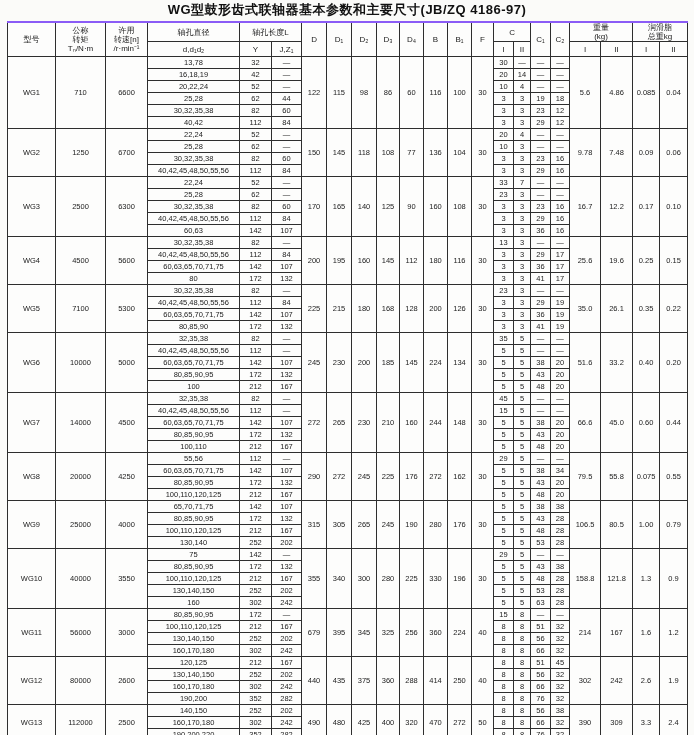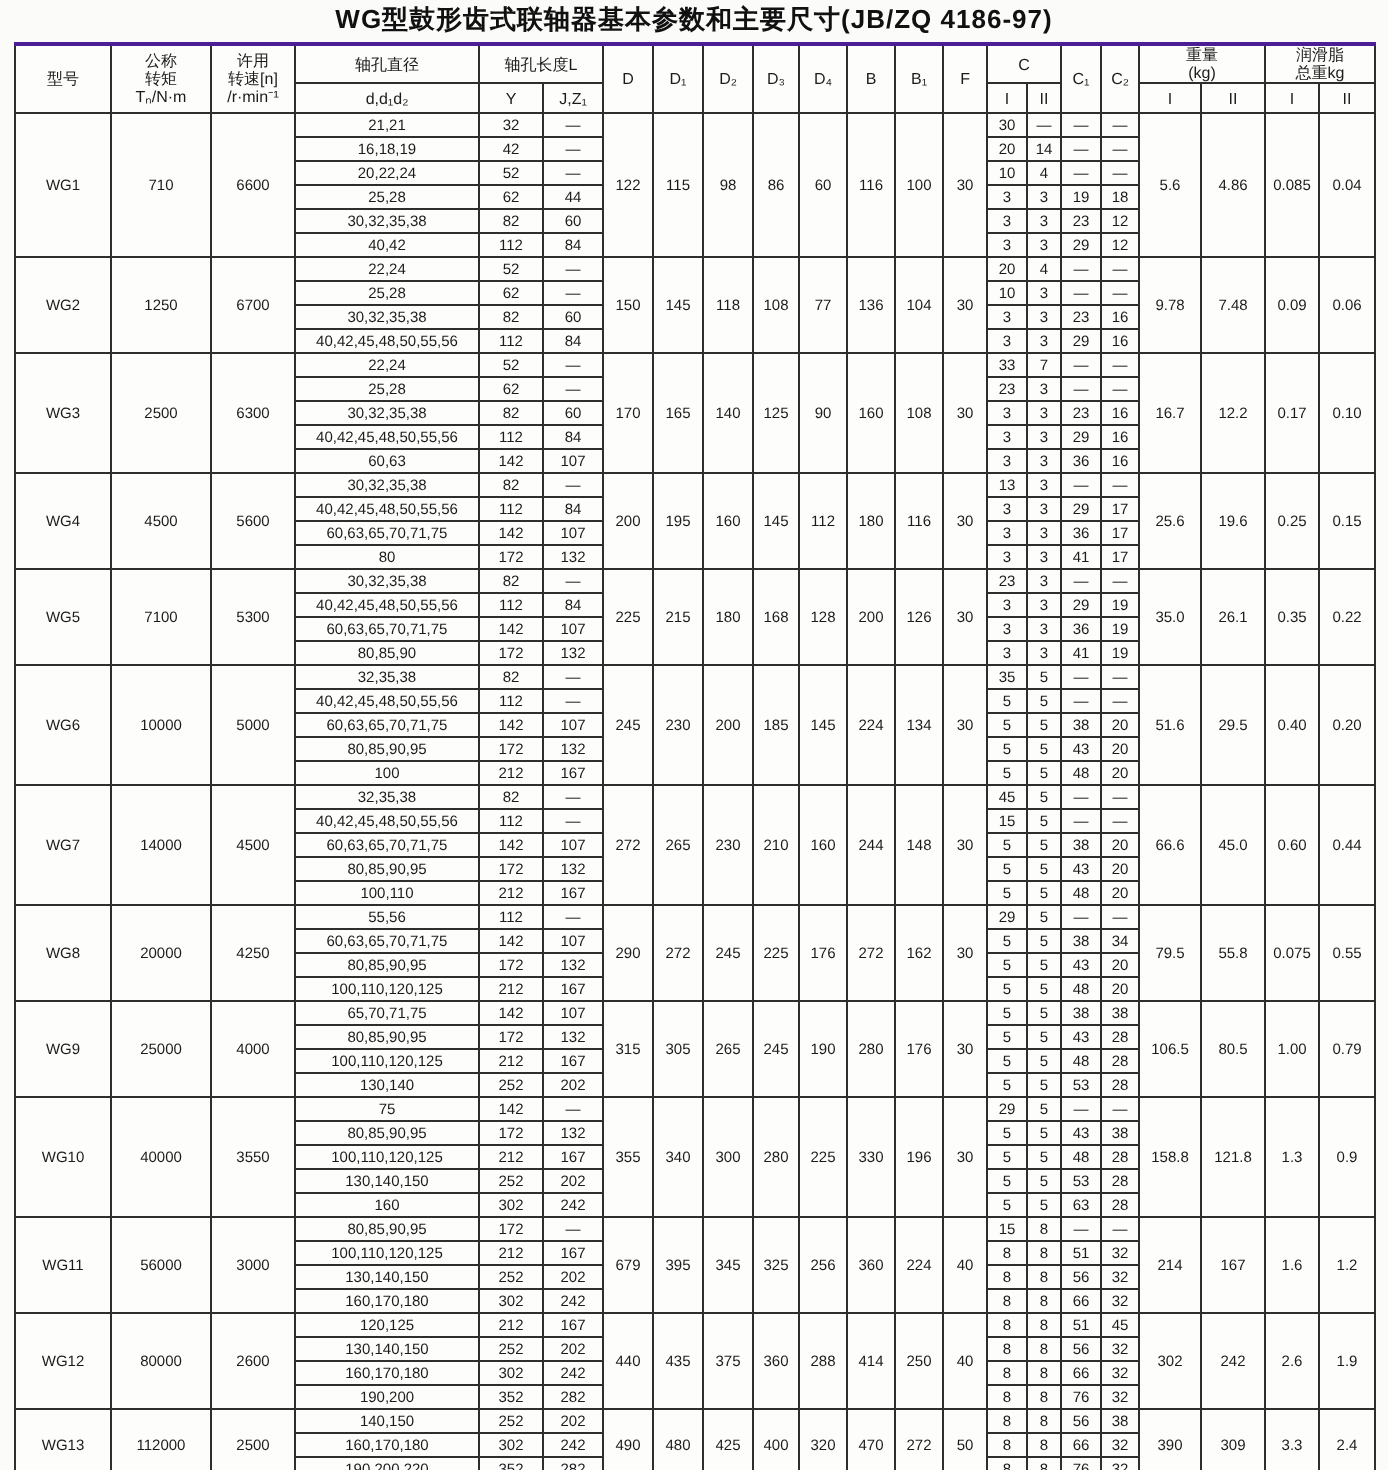--- a/index.html
+++ b/index.html
@@ -25,21 +25,21 @@
     font-size:7.5px;line-height:1.05;
     text-align:center;vertical-align:middle;
     padding:0 1px;height:11px;
     overflow:hidden;white-space:nowrap;
     color:#1b1b1b;font-weight:normal;
   }
   table.spec thead th{
     font-size:8px;white-space:pre-line;line-height:1.15;
     height:14px;background:#fdfdfc;
   }
-  table.spec thead tr:first-child th{border-top:2px solid #4c1d95;}
+  table.spec thead tr:first-child th{border-top:2px solid #8b5cf6;}
   td.ta-l{text-align:left;padding-left:3px;}
   .sub{font-size:7.5px;margin-top:33px;}
 </style>
 </head>
 <body>
 
 <div class="page">
   <div class="title">WG型鼓形齿式联轴器基本参数和主要尺寸(JB/ZQ 4186-97)</div>
 
   <table class="spec">
@@ -104,21 +104,21 @@
         <th class="sub">II</th>
         <th class="sub">I</th>
         <th class="sub">II</th>
       </tr>
     </thead>
     <tbody>
         <tr>
           <td rowspan="6">WG1</td>
           <td rowspan="6">710</td>
           <td rowspan="6">6600</td>
-          <td class="ta-l">21,21</td>
+          <td class="ta-l">13,78</td>
           <td>32</td>
           <td>—</td>
           <td rowspan="6">122</td>
           <td rowspan="6">115</td>
           <td rowspan="6">98</td>
           <td rowspan="6">86</td>
           <td rowspan="6">60</td>
           <td rowspan="6">116</td>
           <td rowspan="6">100</td>
           <td rowspan="6">30</td>
@@ -402,21 +402,21 @@
           <td rowspan="5">185</td>
           <td rowspan="5">145</td>
           <td rowspan="5">224</td>
           <td rowspan="5">134</td>
           <td rowspan="5">30</td>
           <td>35</td>
           <td>5</td>
           <td>—</td>
           <td>—</td>
           <td rowspan="5">51.6</td>
-          <td rowspan="5">29.5</td>
+          <td rowspan="5">33.2</td>
           <td rowspan="5">0.40</td>
           <td rowspan="5">0.20</td>
         </tr>
         <tr>
           <td class="ta-l">40,42,45,48,50,55,56</td>
           <td>112</td>
           <td>—</td>
           <td>5</td>
           <td>5</td>
           <td>—</td>

